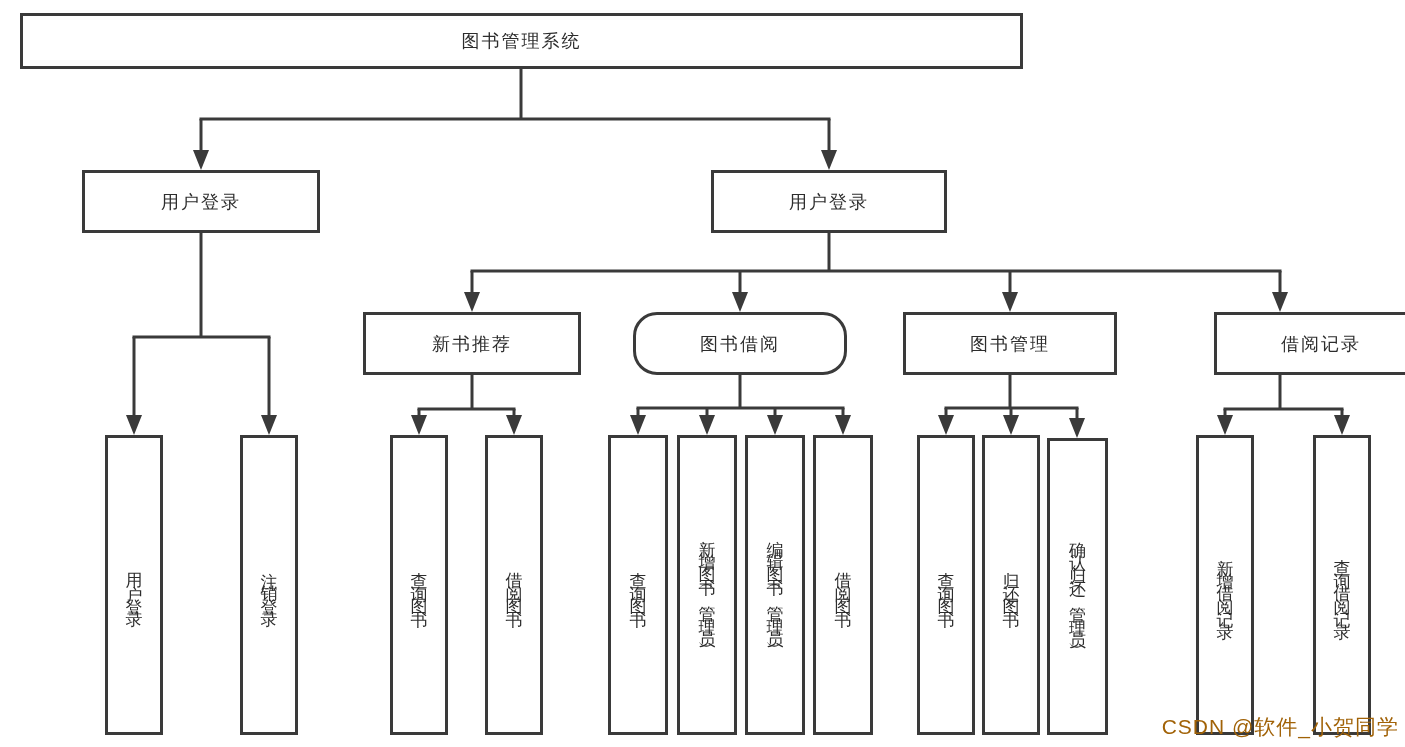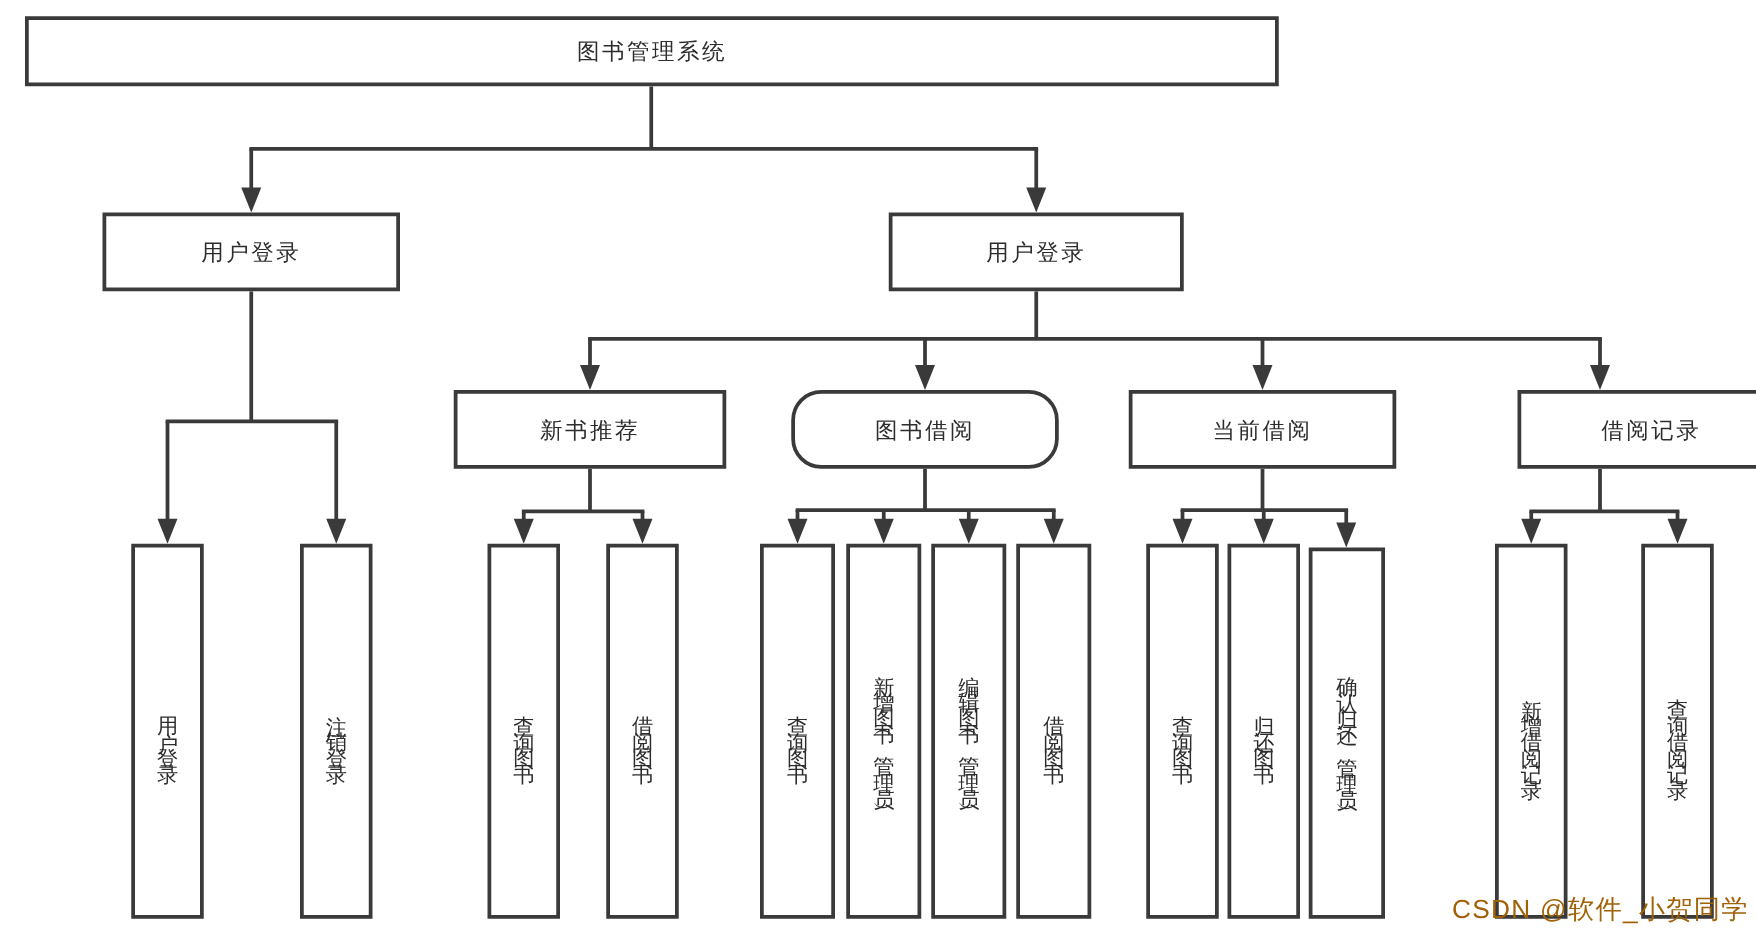--- a/index.html
+++ b/index.html
@@ -126,21 +126,21 @@
     <span class="label">用户登录</span>
   </div>
 
   <div class="node hnode" style="left:363px; top:312px; width:218px; height:63px;font-family:Liberation Serif, serif;">
     <span class="label">新书推荐</span>
   </div>
   <div class="node hnode" style="left:633px; top:312px; width:214px; height:63px;border-radius:24px;">
     <span class="label">图书借阅</span>
   </div>
   <div class="node hnode" style="left:903px; top:312px; width:214px; height:63px;">
-    <span class="label">当前借阅</span>
+    <span class="label">图书管理</span>
   </div>
   <div class="node hnode" style="left:1214px; top:312px; width:214px; height:63px;justify-content:center;">
     <span class="label">借阅记录</span>
   </div>
 
   <div class="node vnode" style="left:105px; top:435px; width:58px; height:300px;">
     <span class="label">用户登录</span>
   </div>
   <div class="node vnode" style="left:240px; top:435px; width:58px; height:300px;">
     <span class="label">注销登录</span>

